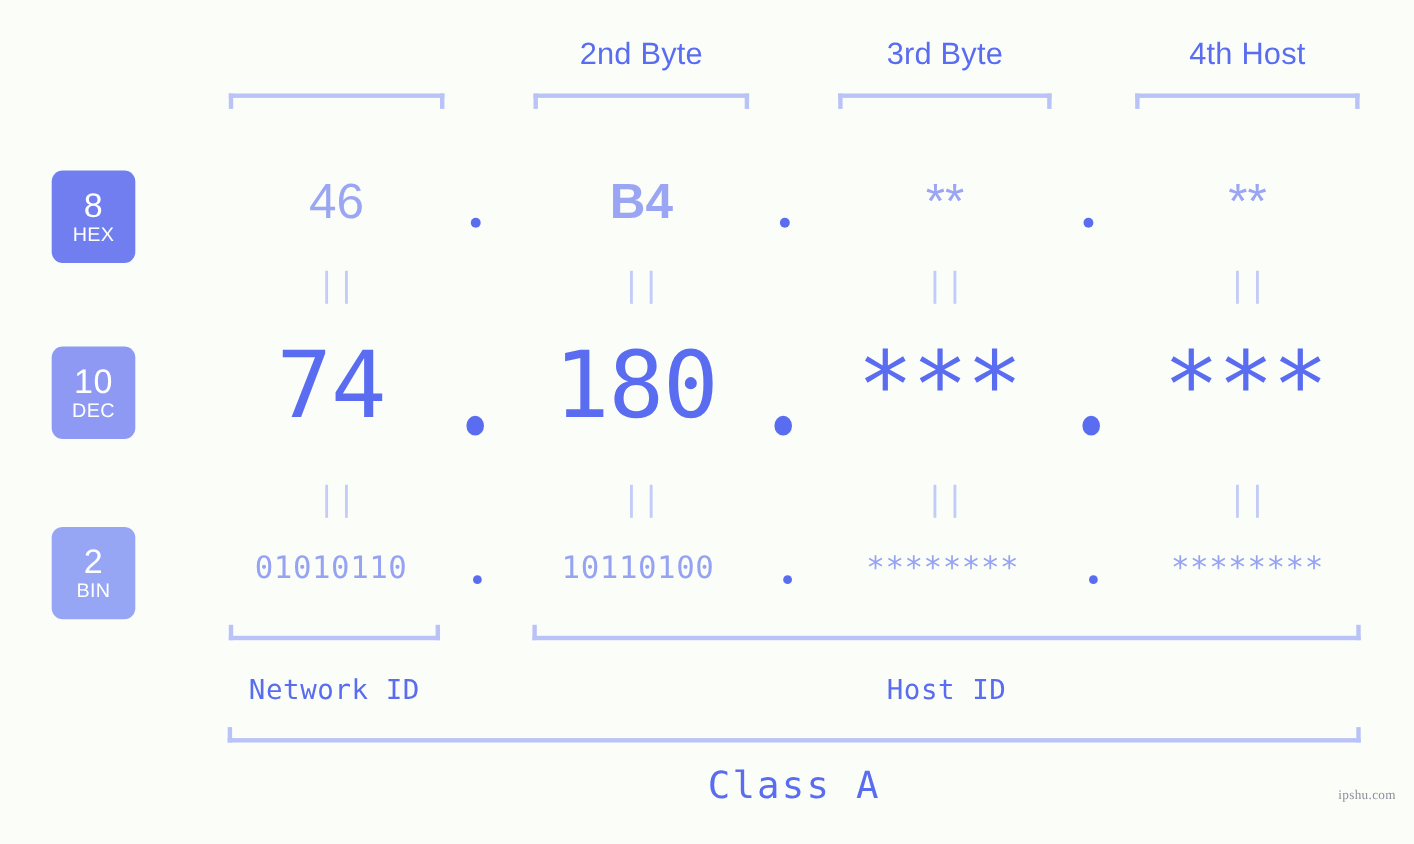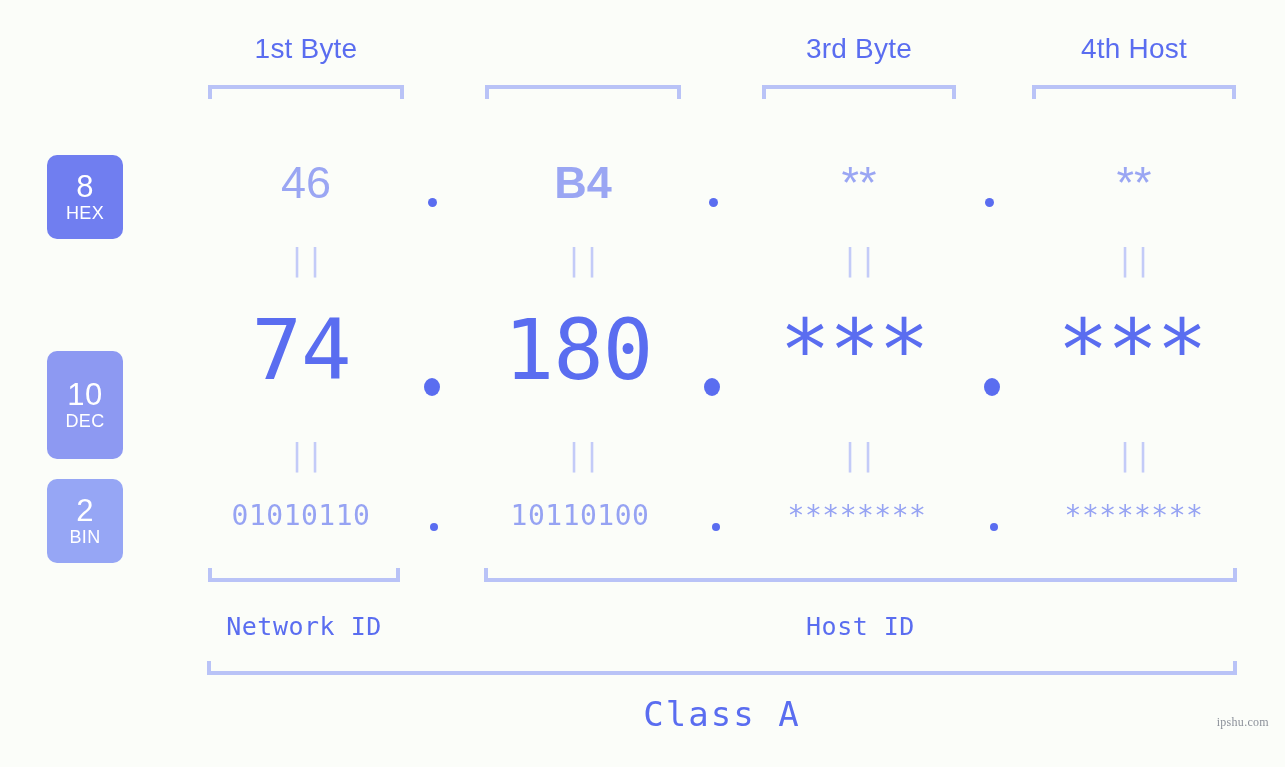--- a/index.html
+++ b/index.html
@@ -74,21 +74,21 @@
     font-weight: 400;
     letter-spacing: 0.5px;
   }
   .badge .name {
     font-size: 18px;
     line-height: 20px;
     font-weight: 400;
     letter-spacing: 0.3px;
   }
   #badge-hex { top: 155px; height: 84px; background: #707ef0; }
-  #badge-dec { top: 315px; height: 108px; background: #8d99f2; margin-top: 36px; }
+  #badge-dec { top: 315px; height: 84px; background: #8d99f2; }
   #badge-bin { top: 479px; height: 84px; background: #96a6f5; }
 
   
   .val {
     position: absolute;
     text-align: center;
     white-space: nowrap;
     font-family: "DejaVu Sans Mono", monospace;
   }
 
@@ -197,21 +197,21 @@
     color: #8b9099;
     letter-spacing: 0.3px;
     white-space: nowrap;
   }
 </style>
 </head>
 <body>
 
 <div id="stage">
 
-  <div class="byte-label" style="left:206px;width:200px;">1st Byte</div>
+  <div class="byte-label" style="left:484px;width:198px;">2nd Byte</div>
   <div class="byte-label" style="left:761px;width:196px;">3rd Byte</div>
   <div class="byte-label" style="left:1031px;width:206px;">4th Host</div>
 
   <div class="bracket down" style="left:208px;top:85px;width:196px;"></div>
   <div class="bracket down" style="left:485px;top:85px;width:196px;"></div>
   <div class="bracket down" style="left:762px;top:85px;width:194px;"></div>
   <div class="bracket down" style="left:1032px;top:85px;width:204px;"></div>
 
   <div class="badge" id="badge-hex">
     <span class="num">8</span>

